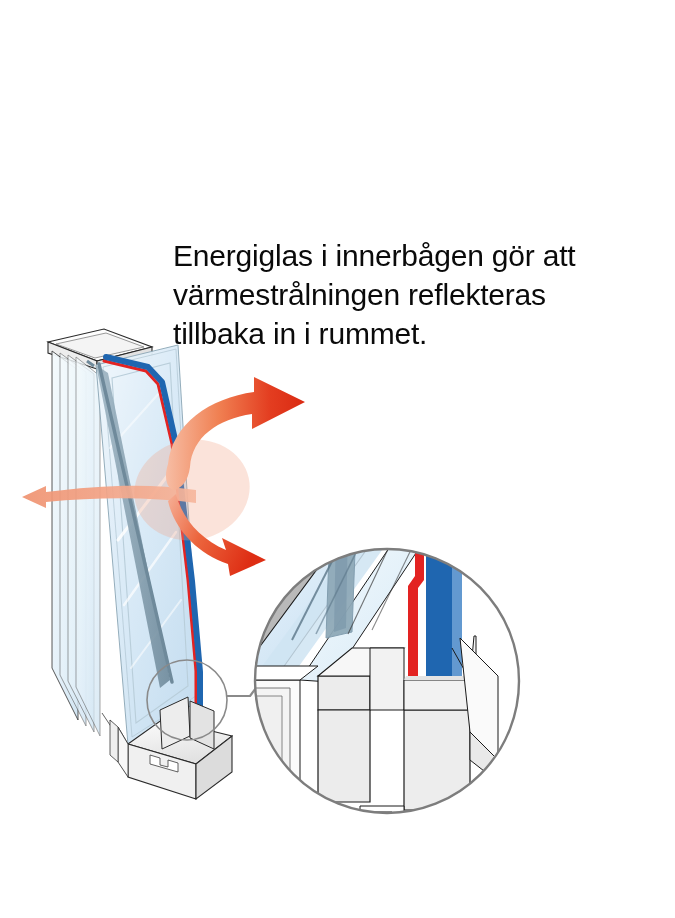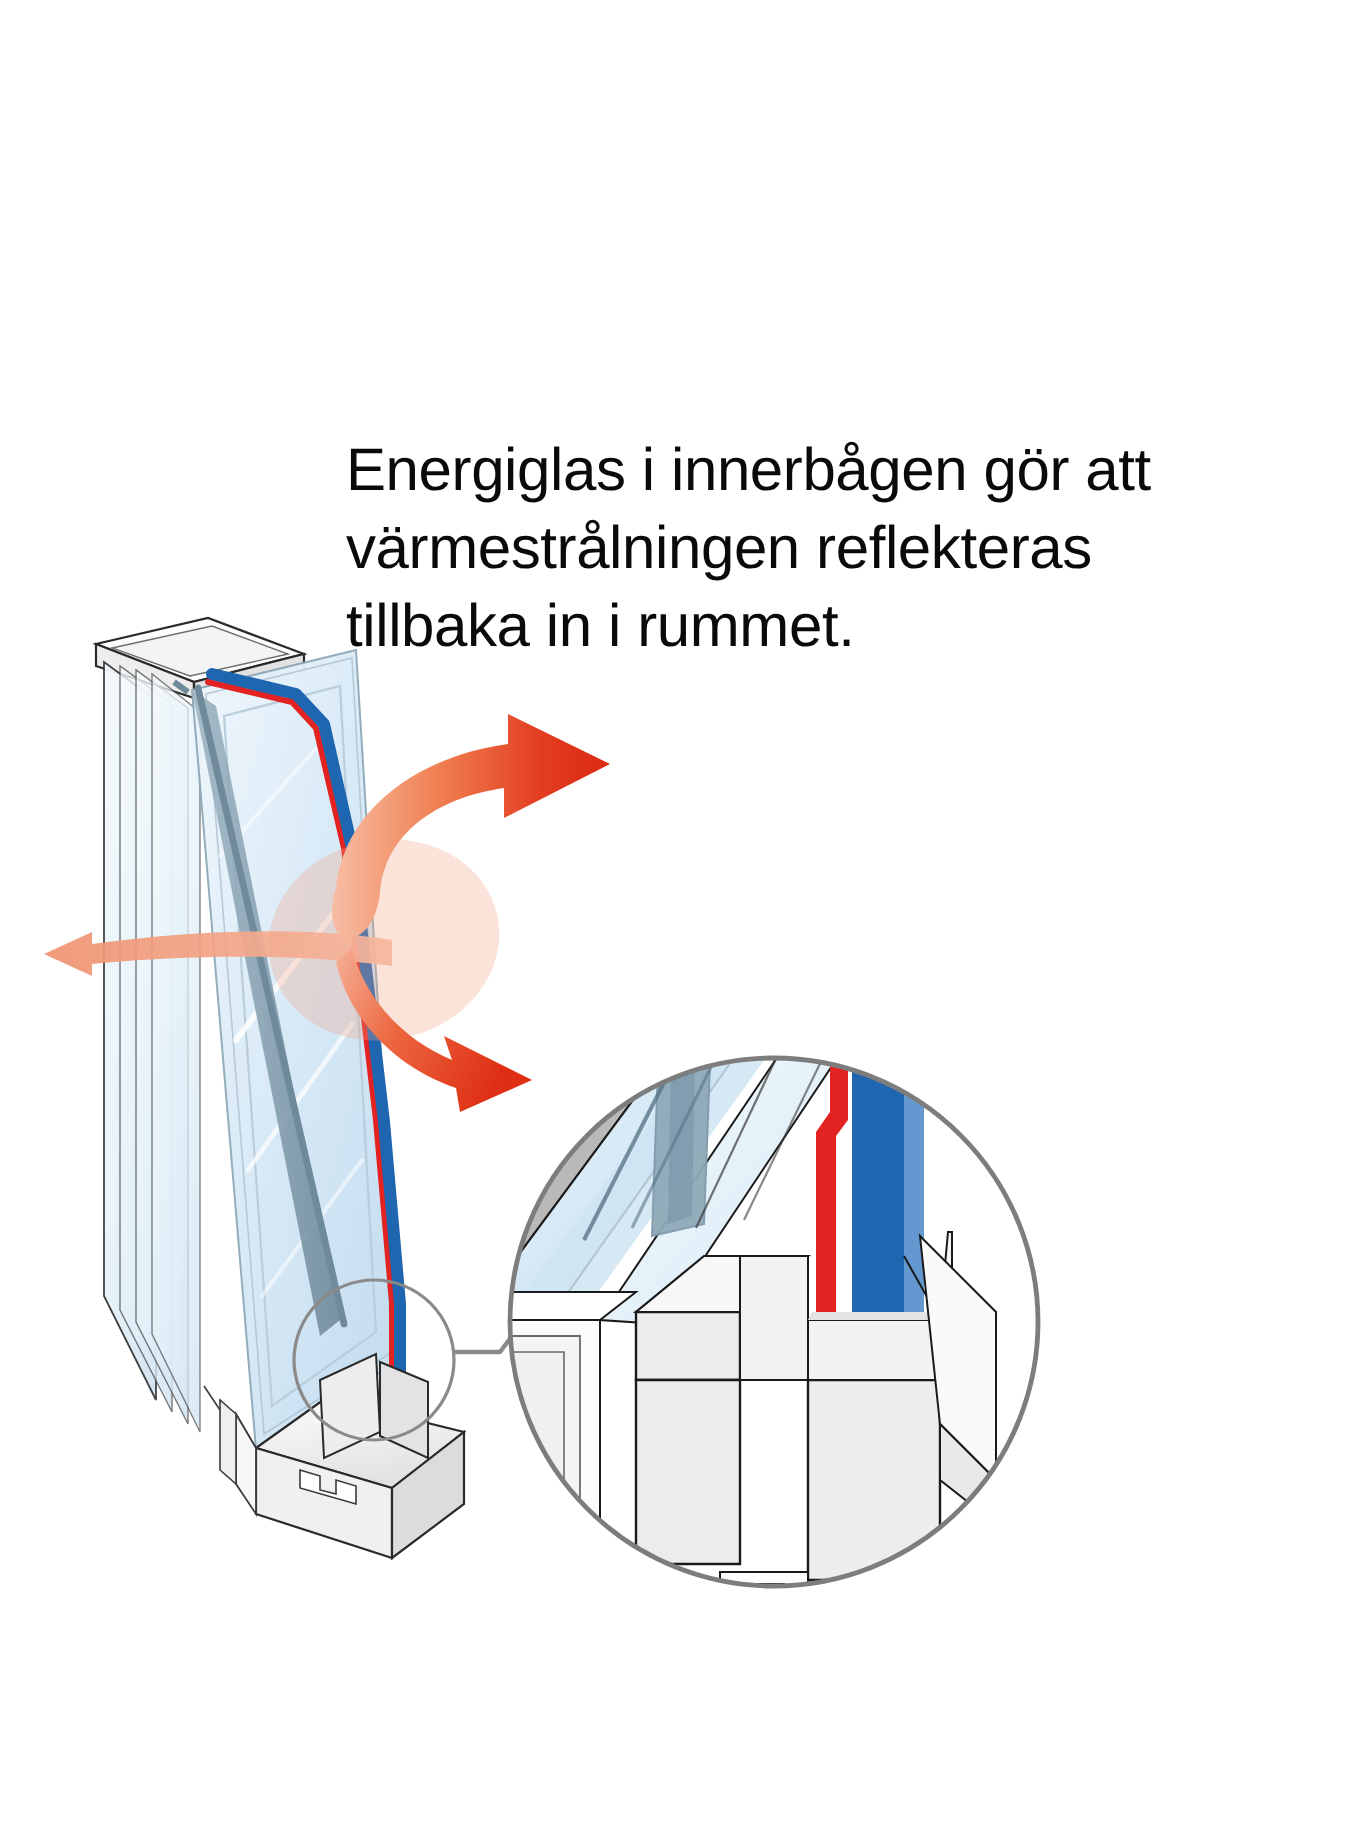--- a/index.html
+++ b/index.html
@@ -3,21 +3,21 @@
 <meta charset="utf-8">
 <style>
   html,body{margin:0;padding:0;}
   body{
     width:675px;height:918px;
     background:#ffffff;
     font-family:"Liberation Sans", sans-serif;
     overflow:hidden;
     position:relative;
   }
-  #stage{position:relative;width:675px;height:666px;background:#fff;}
+  #stage{position:relative;width:675px;height:666px;background:#fff;margin-top:20px;}
 
   
   .caption{
     position:absolute;
     left:173px; top:216px;
     width:495px;
     font-family:"Liberation Sans", sans-serif;
     font-size:30px;
     line-height:39px;
     color:#0a0a0a;

